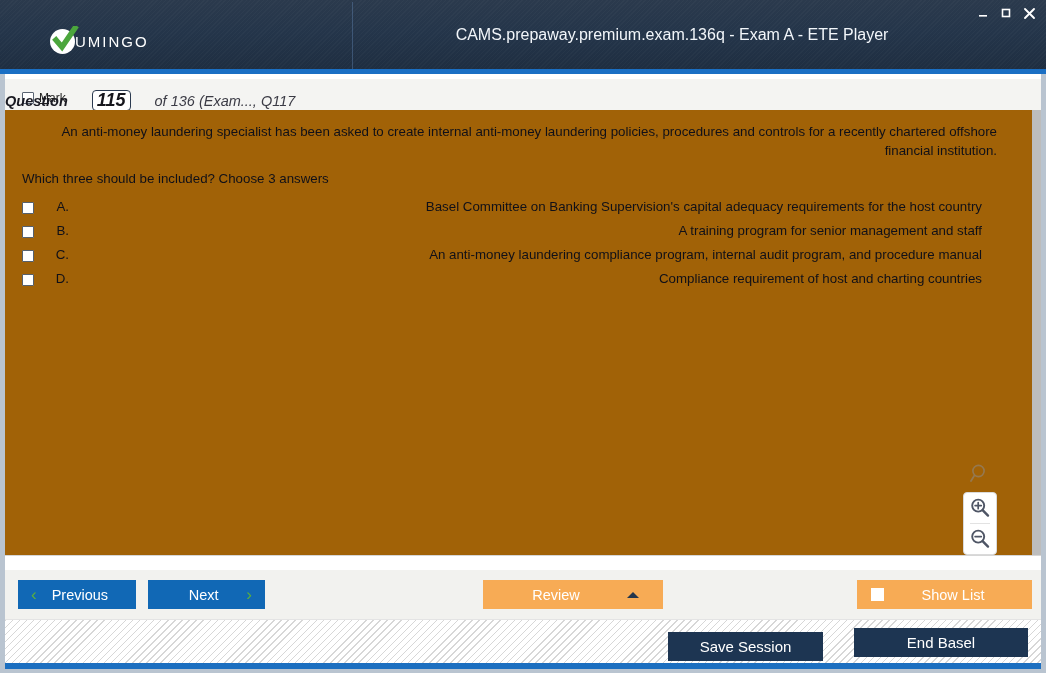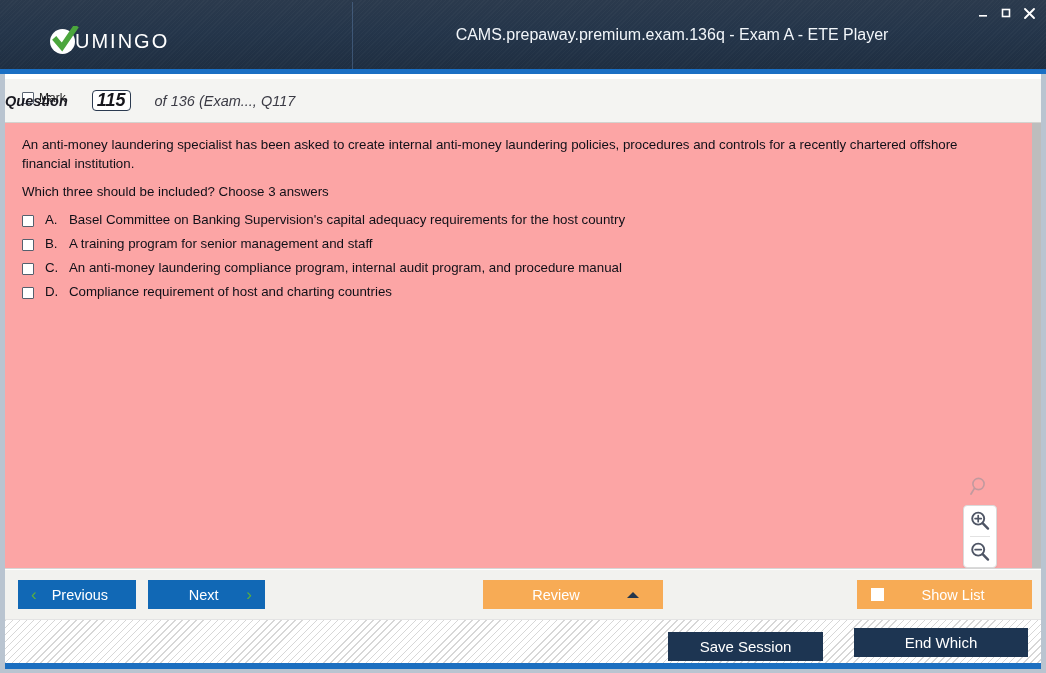--- a/index.html
+++ b/index.html
@@ -79,21 +79,21 @@
     border-radius: 50%;
     background: #ffffff;
   }
   .logo-check {
     position: absolute;
     left: 2px;
     top: -1px;
   }
   .logo-text {
     color: #ffffff;
-    font-size: 20px;
+    font-size: 15px;
     letter-spacing: 2.0px;
     font-weight: 500;
     margin-left: -4px;
     font-family: "Liberation Sans", sans-serif;
   }
 
   .window-title {
     position: absolute;
     left: 352px;
     top: 0;
@@ -189,26 +189,27 @@
     color: #16161c;
     pointer-events: auto;
     box-sizing: border-box;
   }
   .q-rest { color: #3b3b45; }
 
   
   .content {
     position: absolute;
     left: 5px;
-    top: 123px;
+    top: 110px;
     width: 1036px;
     height: 446px;
-    background: #fca5a5;
+    background: #a16207;
     box-sizing: border-box;
     overflow: hidden;
+    text-align: right;
   }
   .content-shadow-r {
     position: absolute;
     right: 0; top: 0;
     width: 9px; height: 446px;
     background: #bdbdbd;
   }
   .content-shadow-b {
     position: absolute;
     left: 0; bottom: 0;
@@ -541,21 +542,21 @@
 
 
     <div class="btn btn-orange" id="btn-show-list">
       <span class="tgl-box"></span>
       <span class="tgl-label">Show List</span>
     </div>
   </div>
 
   <div class="footer">
     <div class="btn-dark" id="btn-save-session">Save Session</div>
-    <div class="btn-dark" id="btn-end-exam">End Which</div>
+    <div class="btn-dark" id="btn-end-exam">End Basel</div>
   </div>
 
   <div class="bottom-blue"></div>
 
   <div class="frame-l"></div>
   <div class="frame-r"></div>
   <div class="frame-b"></div>
 </div>
 
 </body></html>

